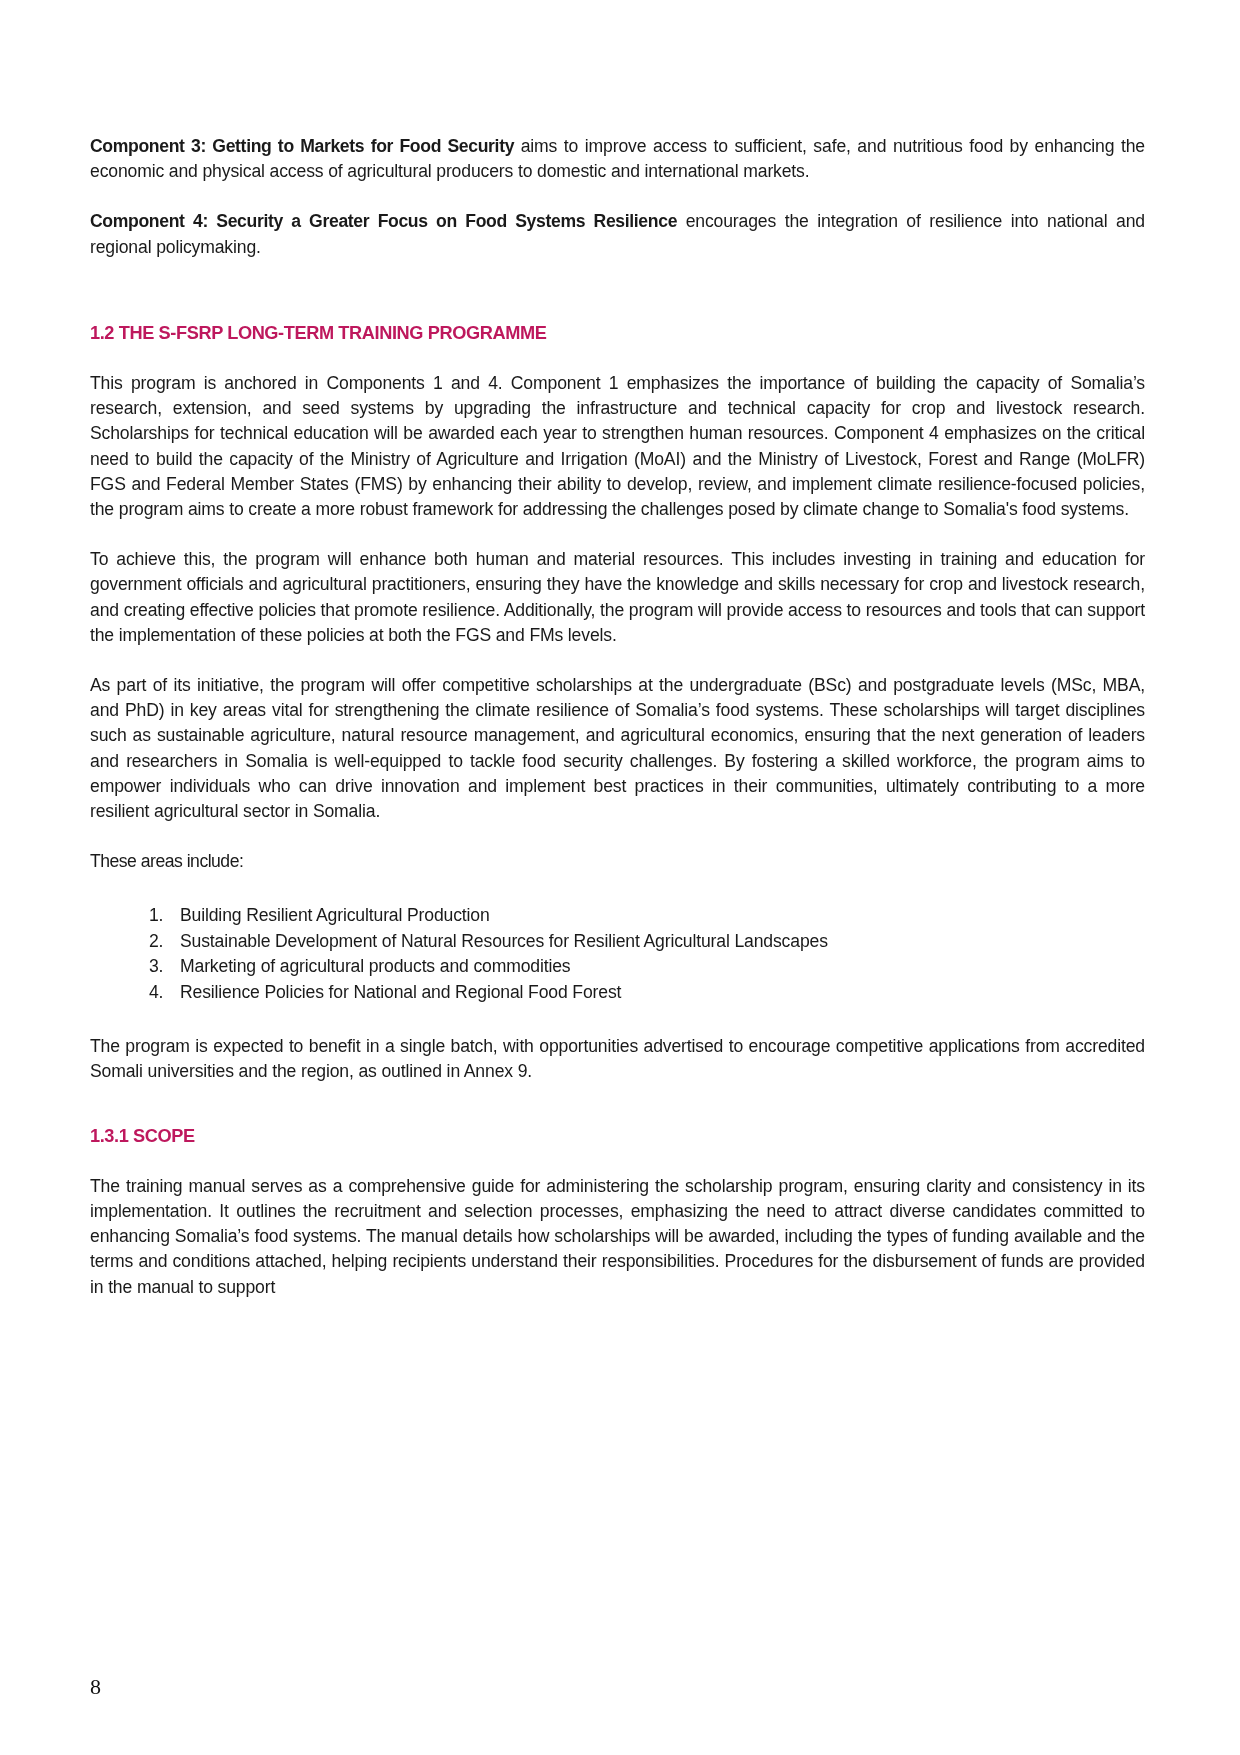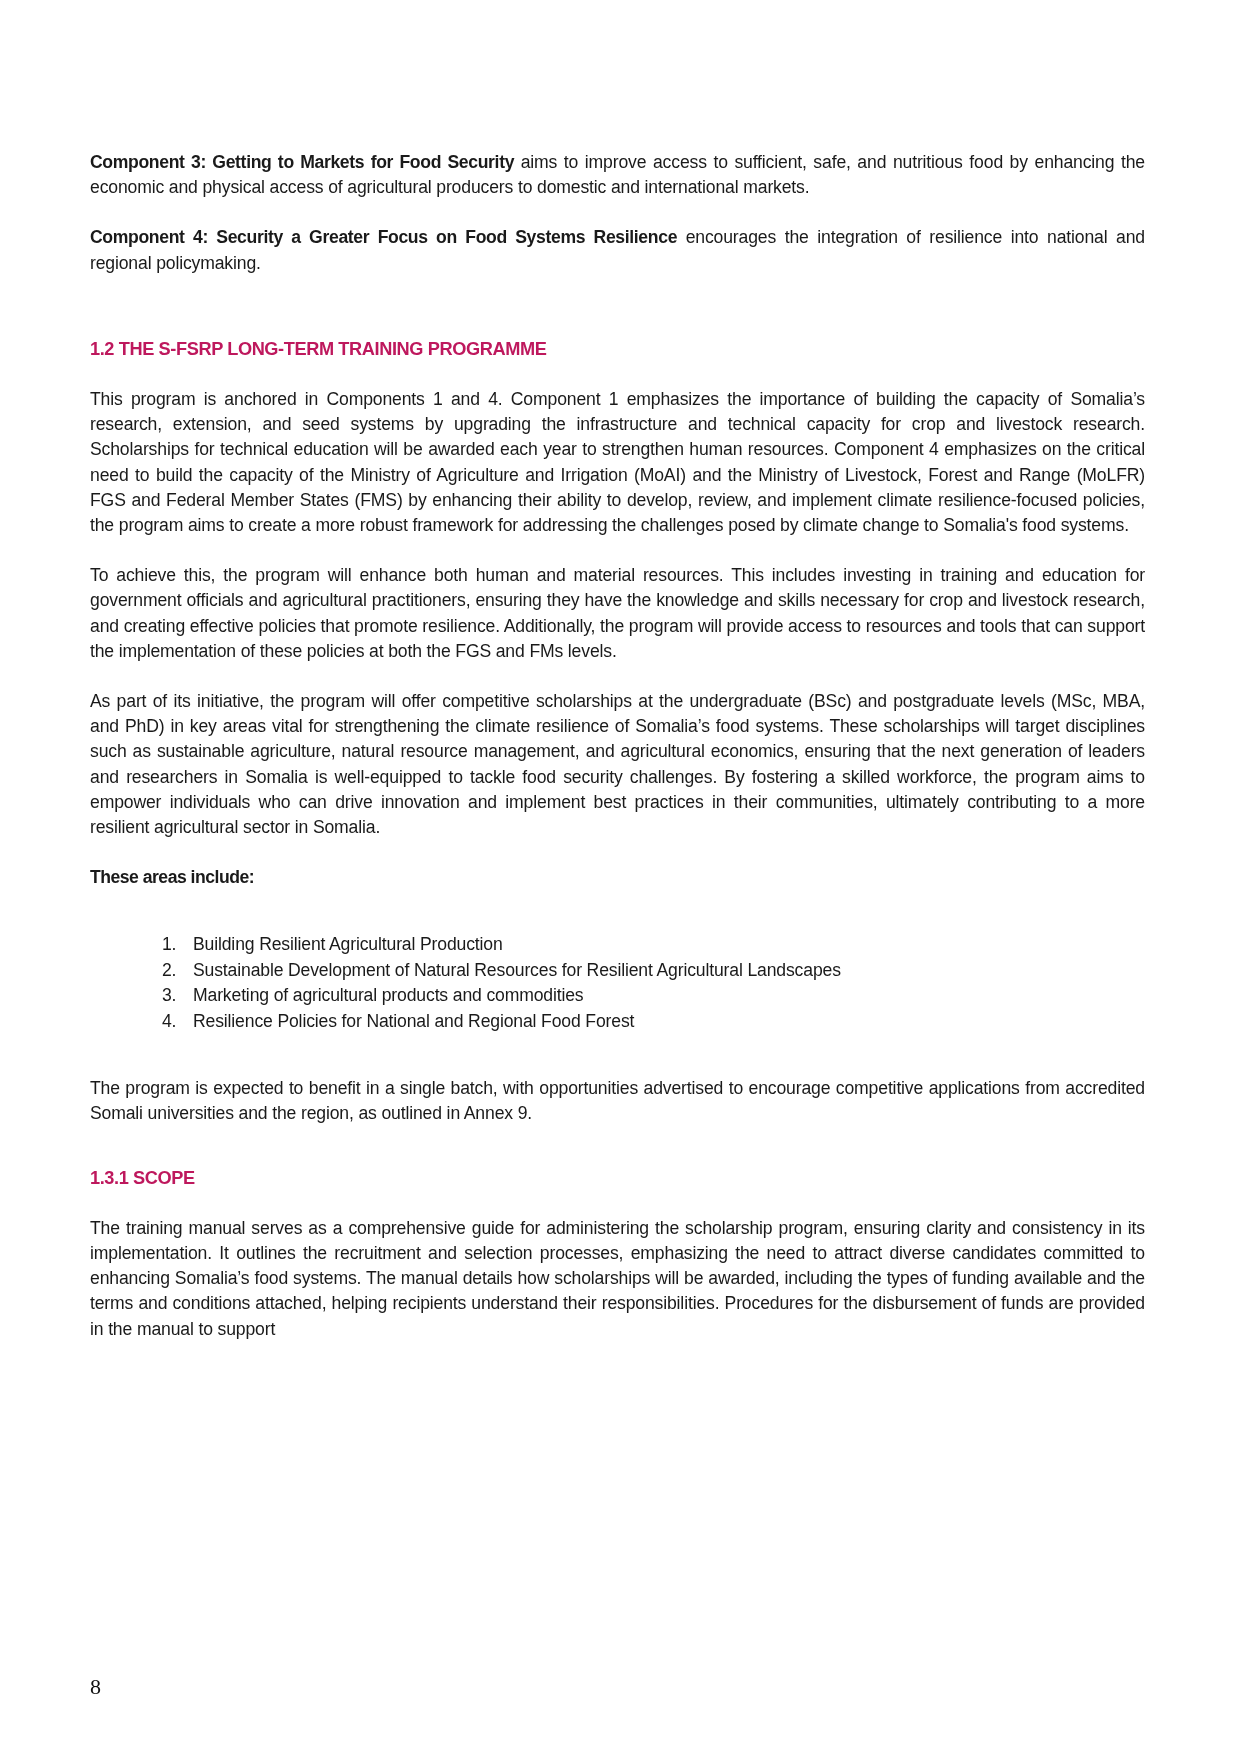--- a/index.html
+++ b/index.html
@@ -1,29 +1,29 @@
 <!DOCTYPE html>
 <html><head>
 <meta charset="utf-8">
 <style>
   html, body { margin: 0; padding: 0; background: #ffffff; }
   body { width: 1240px; height: 1755px; position: relative; overflow: hidden; }
   .page {
-    position: absolute; left: 90px; top: 150px; width: 1055px;
+    position: absolute; left: 90px; top: 134px; width: 1055px;
     font-family: "Liberation Sans", sans-serif;
     font-size: 17.6px; line-height: 25.2px; color: #1a1a1a;
     letter-spacing: -0.15px;
   }
   .p { margin: 0; text-align: justify; }
   .gap { height: 25px; }
   .gap-lg { height: 36px; }
   .bold { font-weight: bold; letter-spacing: -0.35px; }
   .heading { margin: 0; font-size: 18.2px; letter-spacing: -0.4px; color: #be185d; }
-  .subhead { margin: 0; font-weight: bold; letter-spacing: -0.5px; }
-  ol { margin: 17px; padding-left: 74px; }
+  .subhead { margin: 0; font-weight: normal; letter-spacing: -0.5px; }
+  ol { margin: 4px; padding-left: 74px; }
   ol li { padding-left: 12px; line-height: 25.4px; }
   .page-number {
     position: absolute; left: 90px; top: 1674px;
     font-family: "Liberation Serif", serif; font-size: 22px; color: #111;
   }
 </style>
 </head>
 <body>
 
 <div class="page">

